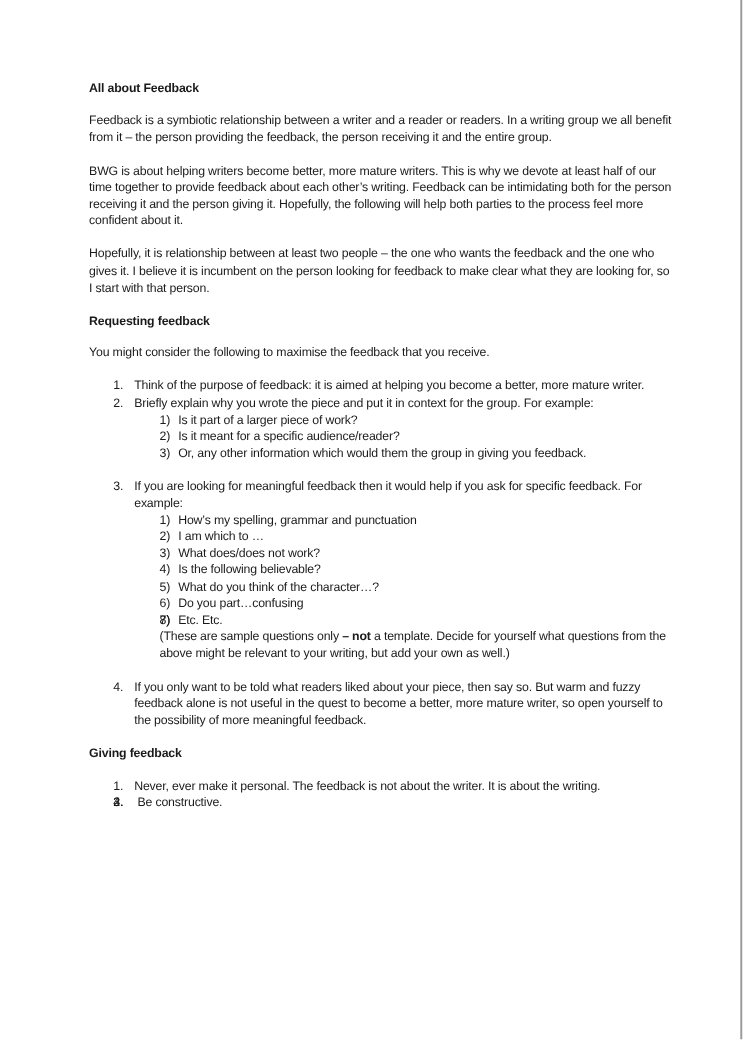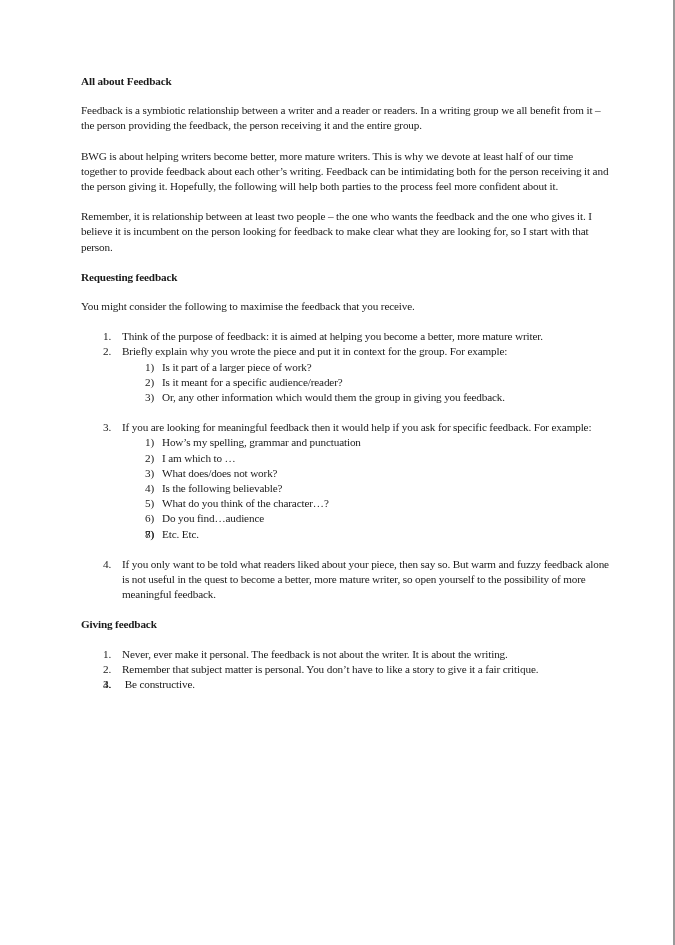--- a/index.html
+++ b/index.html
@@ -5,21 +5,21 @@
   html, body { margin: 0; padding: 0; background: #ffffff; }
   body { width: 675px; height: 945px; position: relative; overflow: hidden; }
   .page {
     position: absolute; left: 0; top: 0; width: 673px; height: 945px;
     background: #ffffff;
     border-right: 2px solid #9a9a9a;
     box-sizing: content-box;
   }
   .content {
     position: absolute; left: 81px; top: 74px; width: 530px;
-    font-family: Liberation Serif, serif;
+    font-family: Liberation Sans, sans-serif;
     font-size: 11.2px; line-height: 15.2px; color: #1a1a1a;
     letter-spacing: -0.15px;
   }
   .h { font-weight: bold; margin: 0; }
   p { margin: 0; }
   .gap-title { margin-bottom: 14px; }
   .gap-sec { margin-bottom: 14px; }
   .gap-para { margin-bottom: 15px; }
   ol { list-style: none; margin: 0; padding: 0; }
   .ol1 > li { position: relative; padding-left: 41px; }
@@ -34,21 +34,21 @@
 </head>
 <body>
 
 <div class="page">
   <div class="content">
 
     <p class="h gap-title">All about Feedback</p>
 
     <p class="gap-para">Feedback is a symbiotic relationship between a writer and a reader or readers. In a writing group we all benefit from it – the person providing the feedback, the person receiving it and the entire group.</p>
     <p class="gap-para">BWG is about helping writers become better, more mature writers. This is why we devote at least half of our time together to provide feedback about each other’s writing. Feedback can be intimidating both for the person receiving it and the person giving it. Hopefully, the following will help both parties to the process feel more confident about it.</p>
-    <p class="gap-para">Remember, it is relationship between at least two people – the one who wants the feedback and the one who gives it. I believe it is incumbent on the person looking for feedback to make clear what they are looking for, so I start with that person.</p>
+    <p class="gap-para">Hopefully, it is relationship between at least two people – the one who wants the feedback and the one who gives it. I believe it is incumbent on the person looking for feedback to make clear what they are looking for, so I start with that person.</p>
 
     <p class="h gap-sec">Requesting feedback</p>
     <p class="gap-para">You might consider the following to maximise the feedback that you receive.</p>
 
     <ol class="ol1 gap-li">
       <li>
         <span class="num">1.</span>
         <span>Think of the purpose of feedback: it is aimed at helping you become a better, more mature writer.</span>
       </li>
       <li class="gap-li">
@@ -62,34 +62,35 @@
       </li>
       <li class="gap-li">
         <span class="num">3.</span>
         <span>If you are looking for meaningful feedback then it would help if you ask for specific feedback. For example:</span>
         <ol class="ol2">
           <li><span class="num">1)</span><span>How’s my spelling, grammar and punctuation</span></li>
           <li><span class="num">2)</span><span>I am which to …</span></li>
           <li><span class="num">3)</span><span>What does/does not work?</span></li>
           <li><span class="num">4)</span><span>Is the following believable?</span></li>
           <li><span class="num">5)</span><span>What do you think of the character…?</span></li>
-          <li><span class="num">6)</span><span>Do you find…audience</span></li>
+          <li><span class="num">6)</span><span>Do you part…confusing</span></li>
           <li><span class="num">7)</span></li>
           <li><span class="num">8)</span><span>Etc. Etc.</span></li>
         </ol>
+        <div class="note"><span>(These are sample questions only </span><b>– not</b><span> a template. Decide for yourself what questions from the above might be relevant to your writing, but add your own as well.)</span></div>
       </li>
       <li>
         <span class="num">4.</span>
         <span>If you only want to be told what readers liked about your piece, then say so. But warm and fuzzy feedback alone is not useful in the quest to become a better, more mature writer, so open yourself to the possibility of more meaningful feedback.</span>
       </li>
     </ol>
 
     <p class="h gap-sec">Giving feedback</p>
 
     <ol class="ol1">
       <li><span class="num">1.</span><span>Never, ever make it personal. The feedback is not about the writer. It is about the writing.</span></li>
-      <li><span class="num">2.</span><span>Remember that subject matter is personal. You don’t have to like a story to give it a fair critique.</span></li>
+      <li><span class="num">2.</span></li>
       <li><span class="num">3.</span></li>
       <li><span class="num">4.</span><span style="white-space: pre;"> Be constructive.</span></li>
     </ol>
 
   </div>
 </div>
 
 </body></html>

